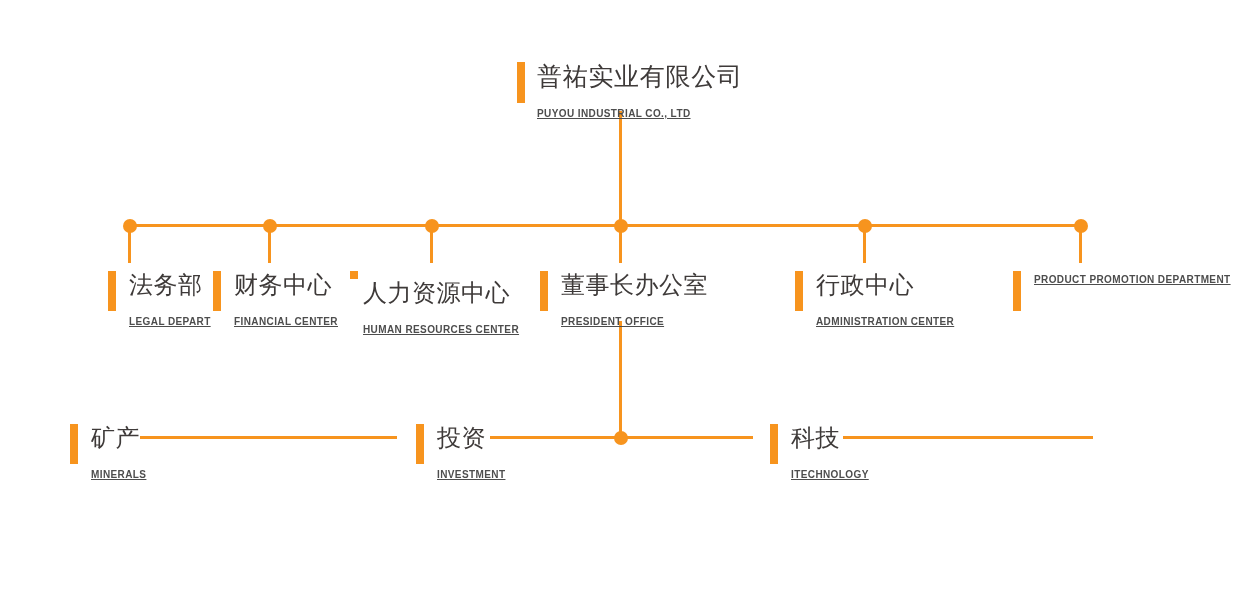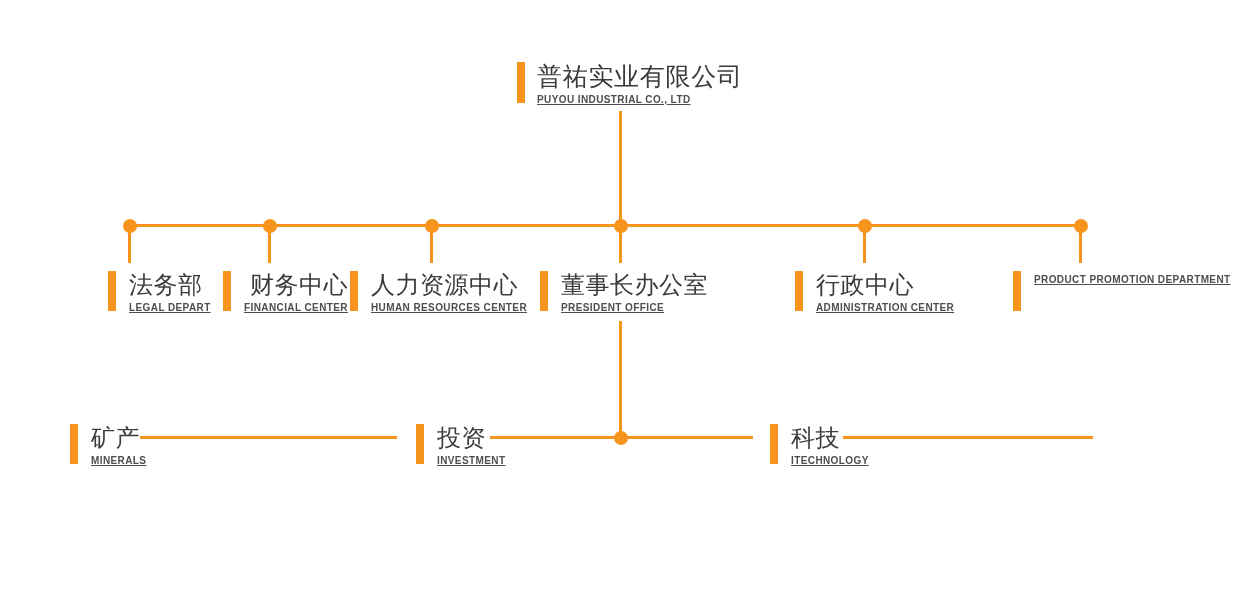--- a/index.html
+++ b/index.html
@@ -45,20 +45,21 @@
     width: 8px;
     background: var(--accent);
     flex: 0 0 8px;
   }
   .node .labels {
     margin-left: 13px;
     display: flex;
     flex-direction: column;
     justify-content: flex-start;
     padding-bottom: 2px;
+    gap: 14px;
   }
   .node .zh {
     font-size: 24px;
     font-weight: 400;
     color: var(--title);
     letter-spacing: 0.5px;
     line-height: 1.15;
     white-space: nowrap;
   }
   .node .en {
@@ -113,29 +114,29 @@
   </div>
 
   <div class="node" style="left:88px; top:271px; height:40px;padding-left:20px;">
     <span class="bar"></span>
     <div class="labels">
       <div class="zh">法务部</div>
       <div class="en">LEGAL DEPART</div>
     </div>
   </div>
 
-  <div class="node" style="left:223px; top:271px; height:40px;text-align:right;">
+  <div class="node" style="left:213px; top:271px; height:40px;">
     <span class="bar"></span>
     <div class="labels">
       <div class="zh">财务中心</div>
       <div class="en">FINANCIAL CENTER</div>
     </div>
   </div>
 
-  <div class="node" style="left:350px; top:271px; height:40px;">
+  <div class="node" style="left:350px; top:271px; height:40px;flex-direction:column;">
     <span class="bar"></span>
     <div class="labels">
       <div class="zh">人力资源中心</div>
       <div class="en">HUMAN RESOURCES CENTER</div>
     </div>
   </div>
 
   <div class="node" style="left:540px; top:271px; height:40px;">
     <span class="bar"></span>
     <div class="labels">

